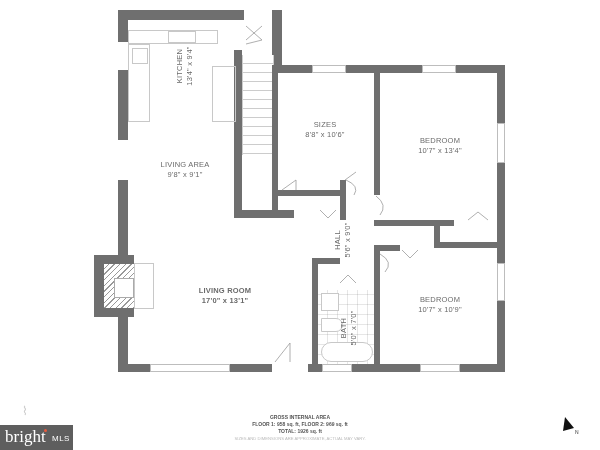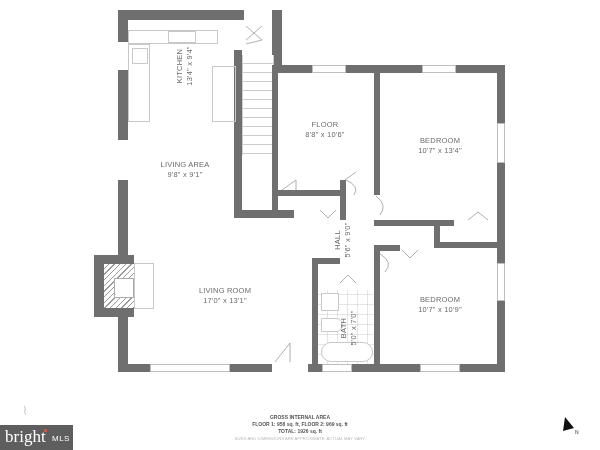--- a/index.html
+++ b/index.html
@@ -102,32 +102,32 @@
 
 <div class="lbl rot" style="left:155px;top:56px;width:60px;">
   <div>KITCHEN</div>
   <div>13'4" x 9'4"</div>
 </div>
 <div class="lbl" style="left:145px;top:160px;width:80px;">
   <div>LIVING AREA</div>
   <div>9'8" x 9'1"</div>
 </div>
 <div class="lbl" style="left:290px;top:120px;width:70px;">
-  <div>FLOOR</div>
+  <div>SIZES</div>
   <div>8'8" x 10'6"</div>
 </div>
 <div class="lbl" style="left:405px;top:136px;width:70px;">
   <div>BEDROOM</div>
   <div>10'7" x 13'4"</div>
 </div>
 <div class="lbl rot" style="left:318px;top:230px;width:50px;">
   <div>HALL</div>
   <div>5'6" x 9'0"</div>
 </div>
-<div class="lbl" style="left:185px;top:286px;width:80px;">
+<div class="lbl" style="left:185px;top:286px;width:80px;font-weight:bold;">
   <div>LIVING ROOM</div>
   <div>17'0" x 13'1"</div>
 </div>
 <div class="lbl rot" style="left:326px;top:318px;width:46px;">
   <div>BATH</div>
   <div>5'0" x 7'0"</div>
 </div>
 <div class="lbl" style="left:405px;top:295px;width:70px;">
   <div>BEDROOM</div>
   <div>10'7" x 10'9"</div>

